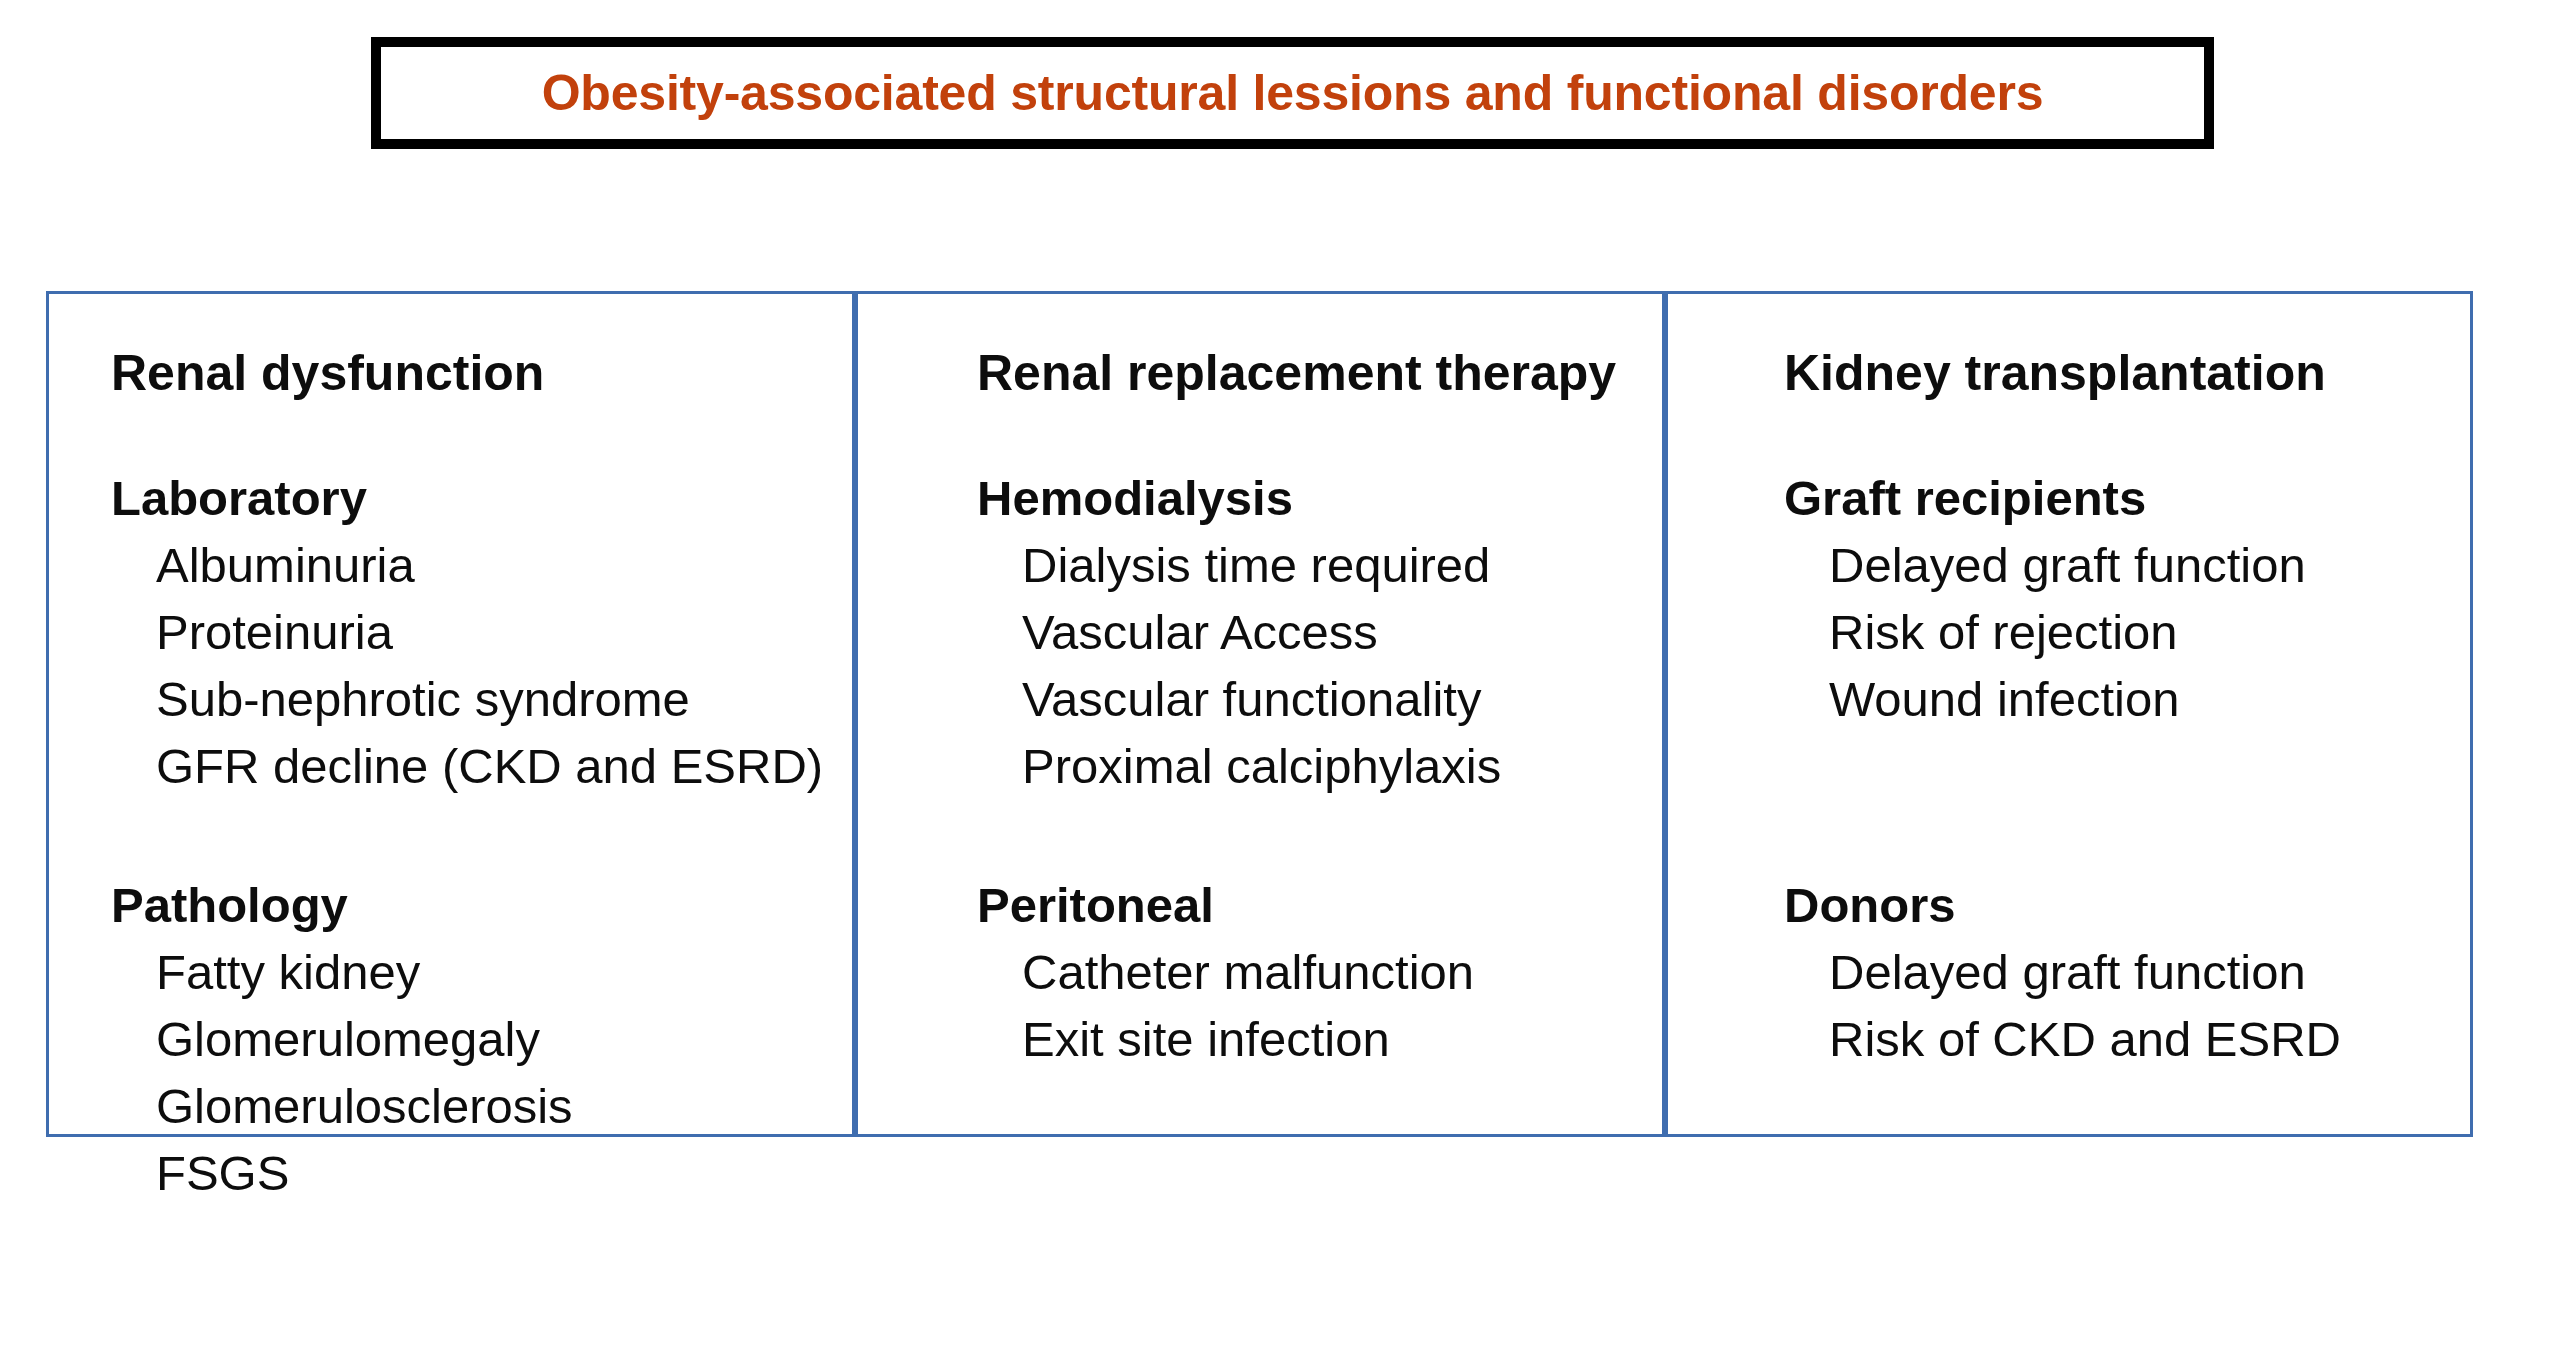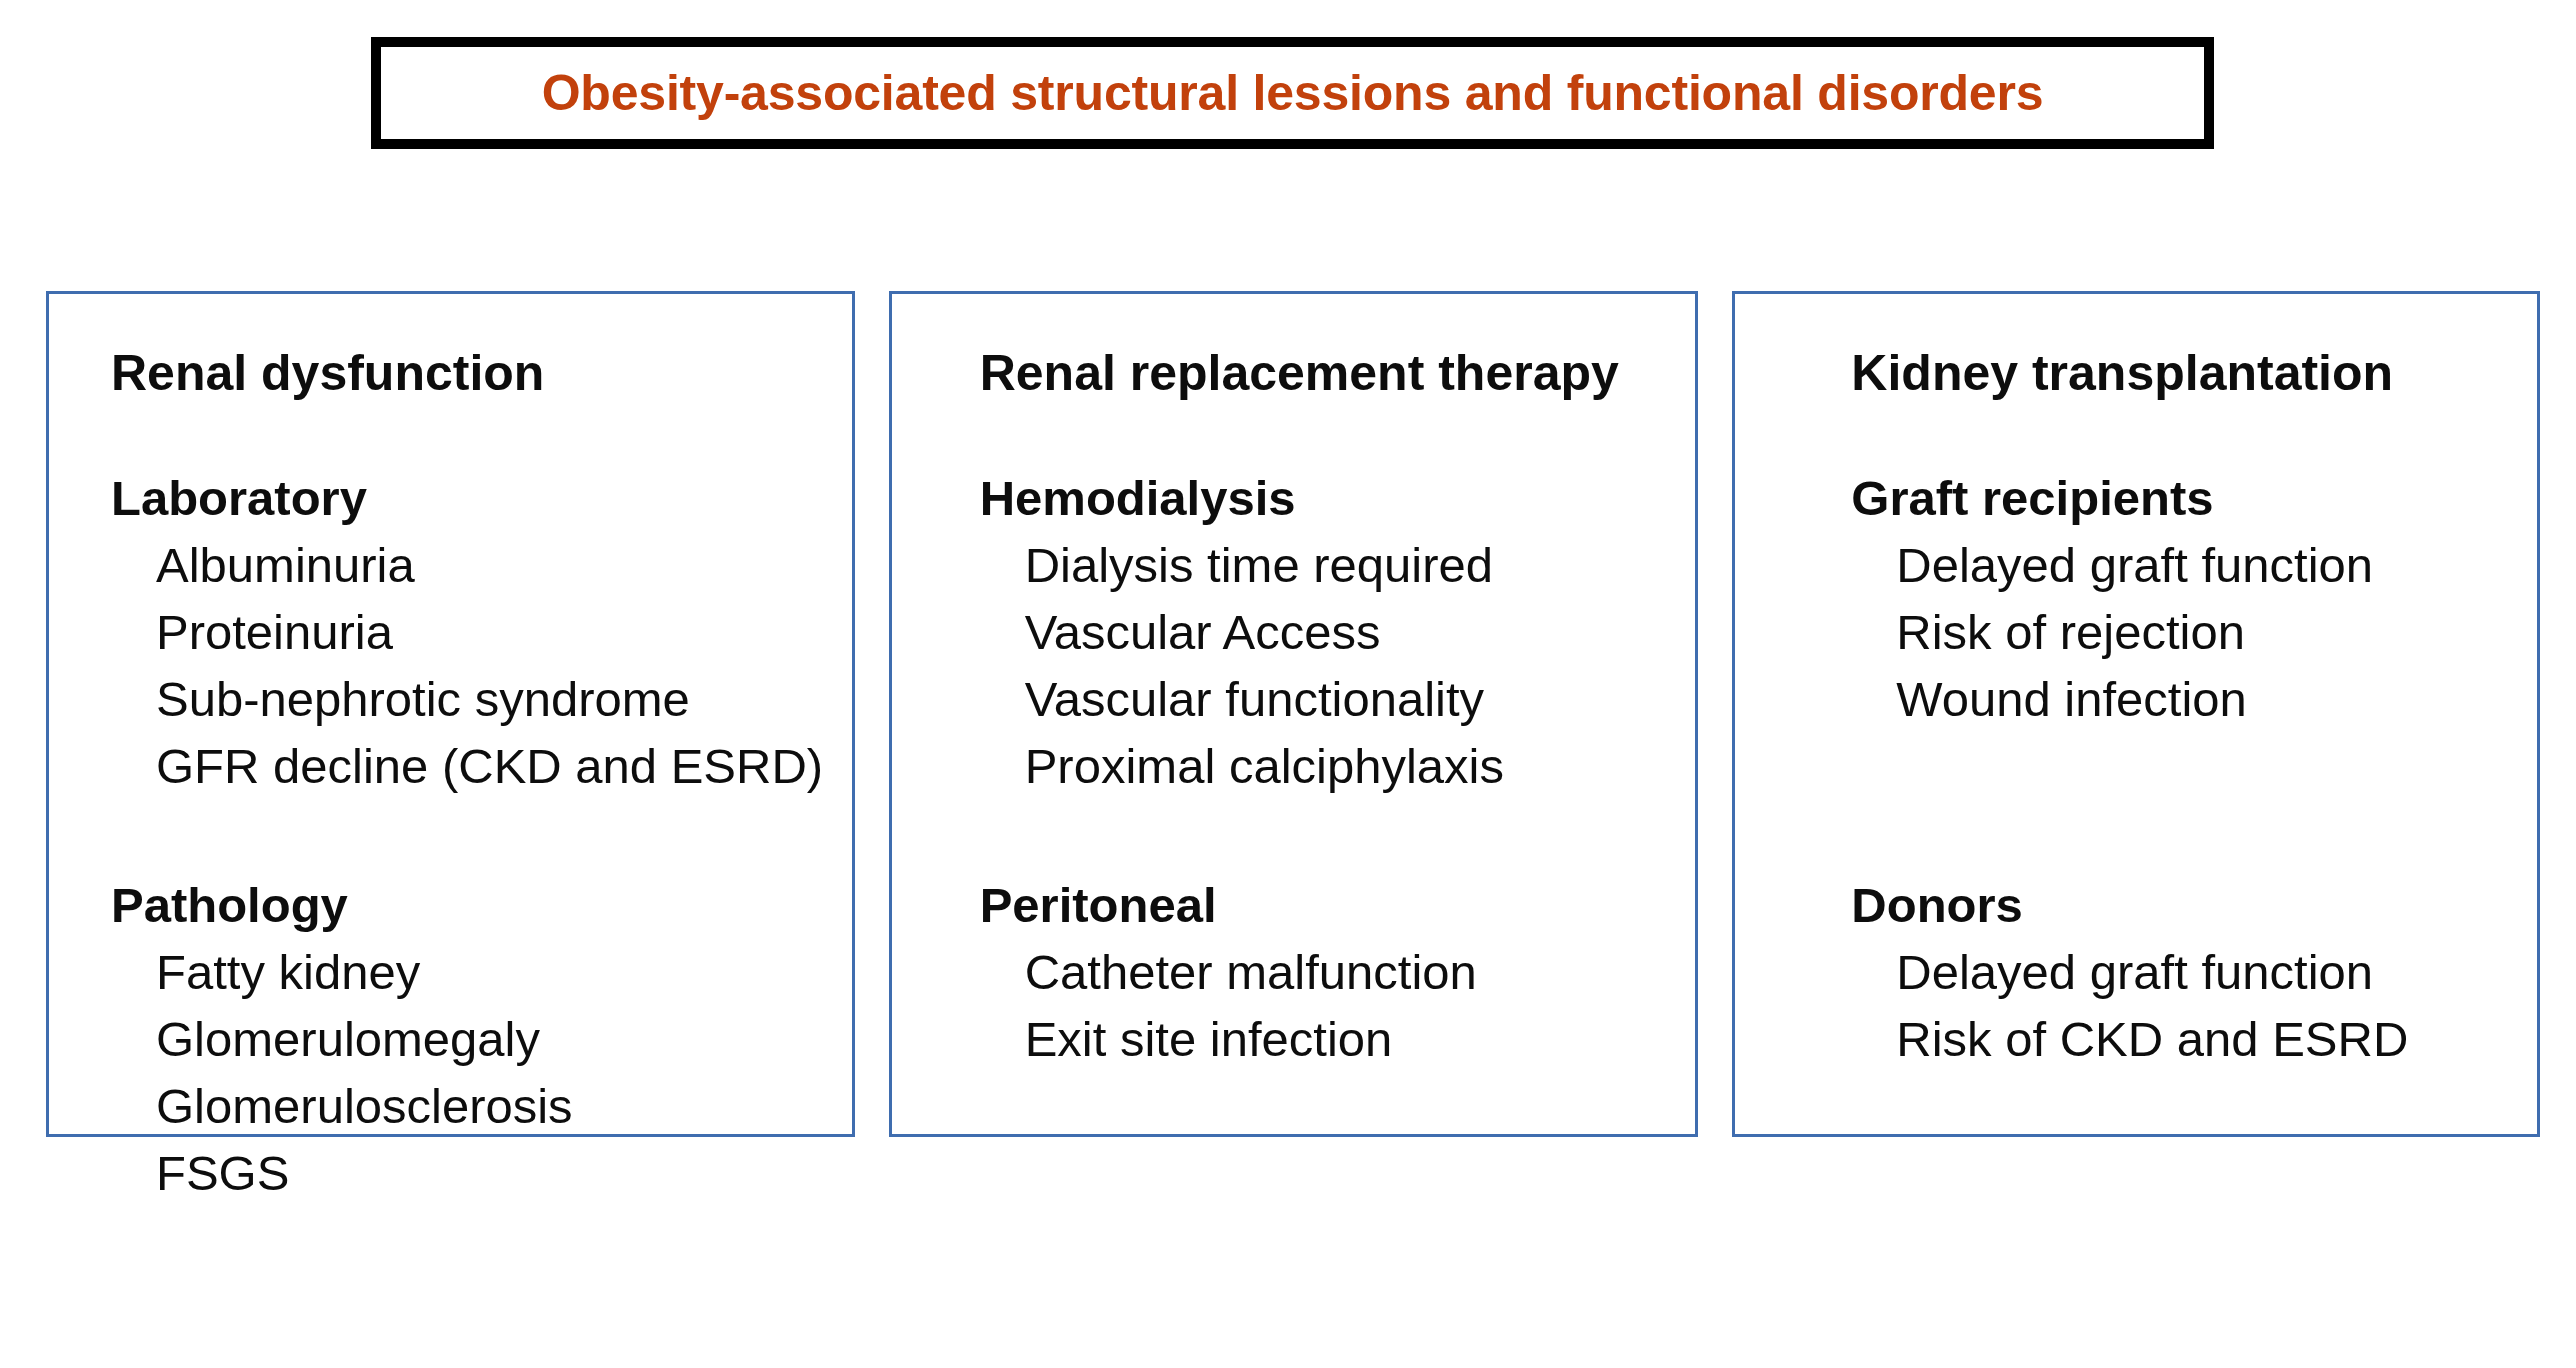--- a/index.html
+++ b/index.html
@@ -40,37 +40,36 @@
   }
 
   
   .panels {
     position: absolute;
     left: 46px;
     top: 291px;
     width: 2494px;
     height: 846px;
     display: flex;
-    gap: 34px;
   }
   .panel {
     box-sizing: border-box;
     border: 3.1px solid #3f6daf;
     background: #ffffff;
     position: relative;
   }
   .panel-1 { width: 809px; }
   .panel-2 { width: 810px; }
   .panel-3 { width: 808px; }
 
   .panel-inner {
     padding-top: 54px;
   }
   .panel-1 .panel-inner { padding-left: 62px; }
-  .panel-2 .panel-inner { padding-left: 88px; }
+  .panel-2 .panel-inner { padding-left: 119px; }
   .panel-3 .panel-inner { padding-left: 116px; }
 
   .panel-title {
     font-size: 50px;
     font-weight: bold;
     line-height: 1.0;
     white-space: nowrap;
     margin: 0 0 0 0;
     color: #0d0d0d;
   }

